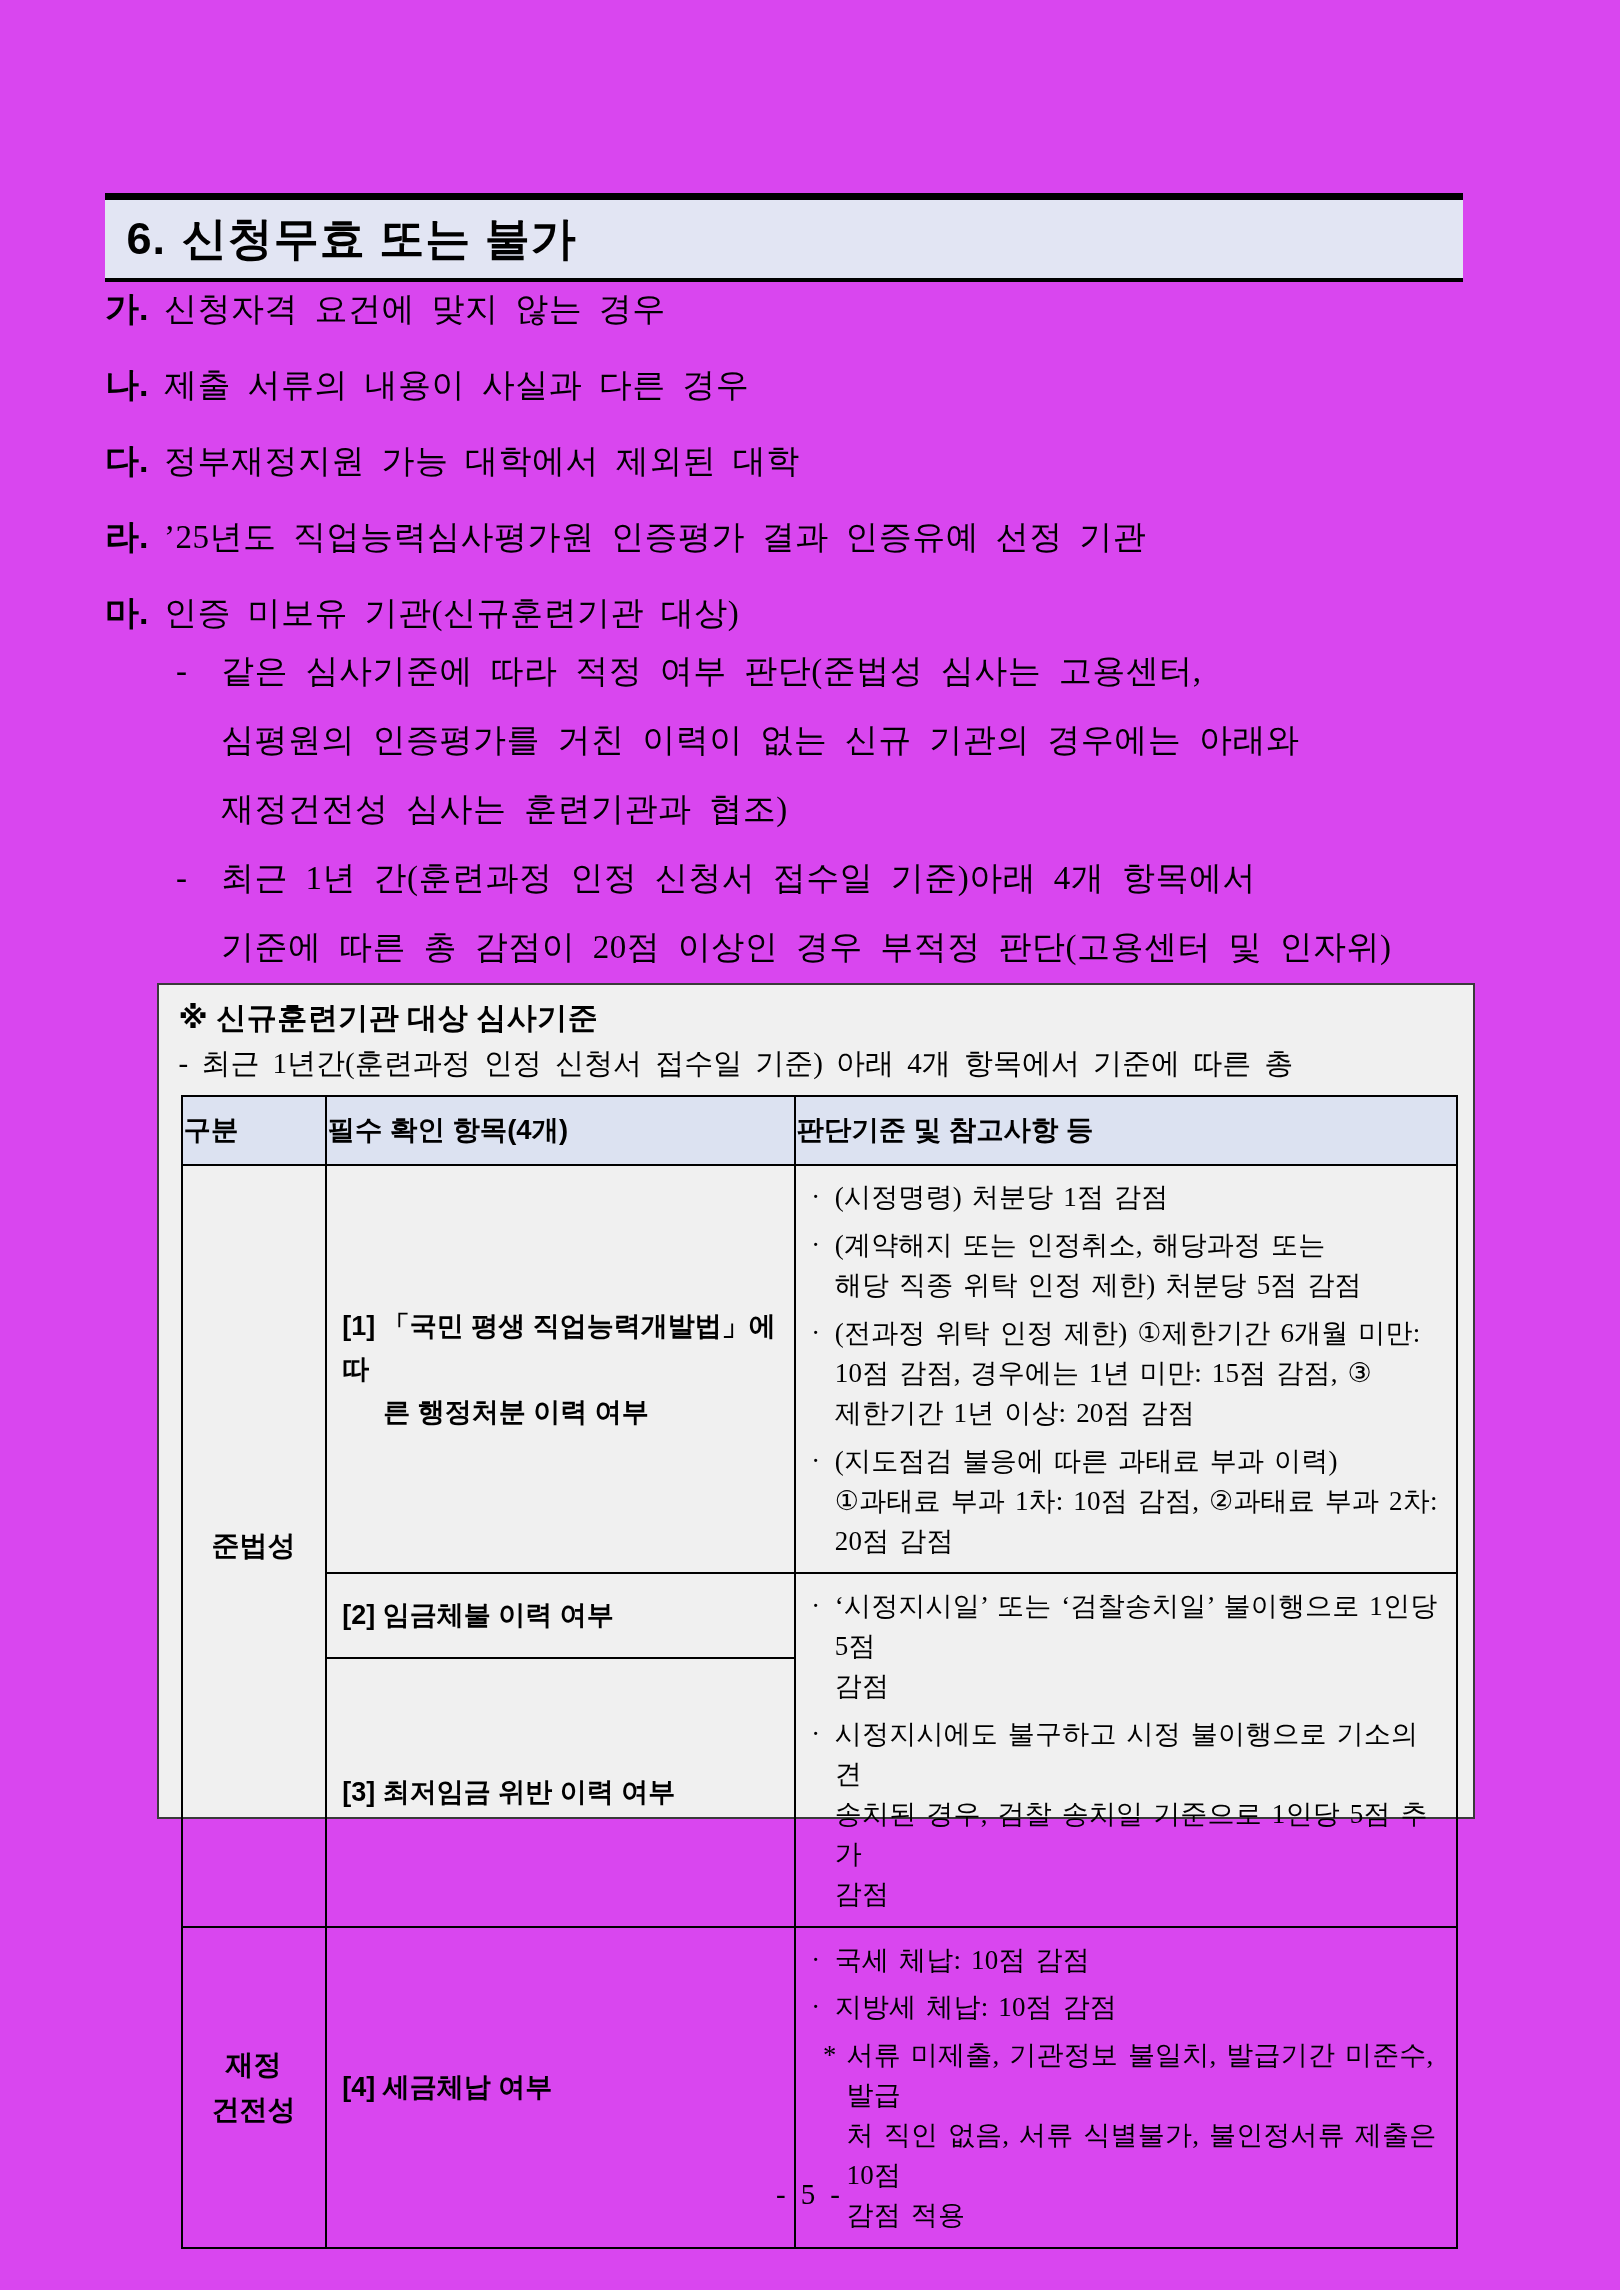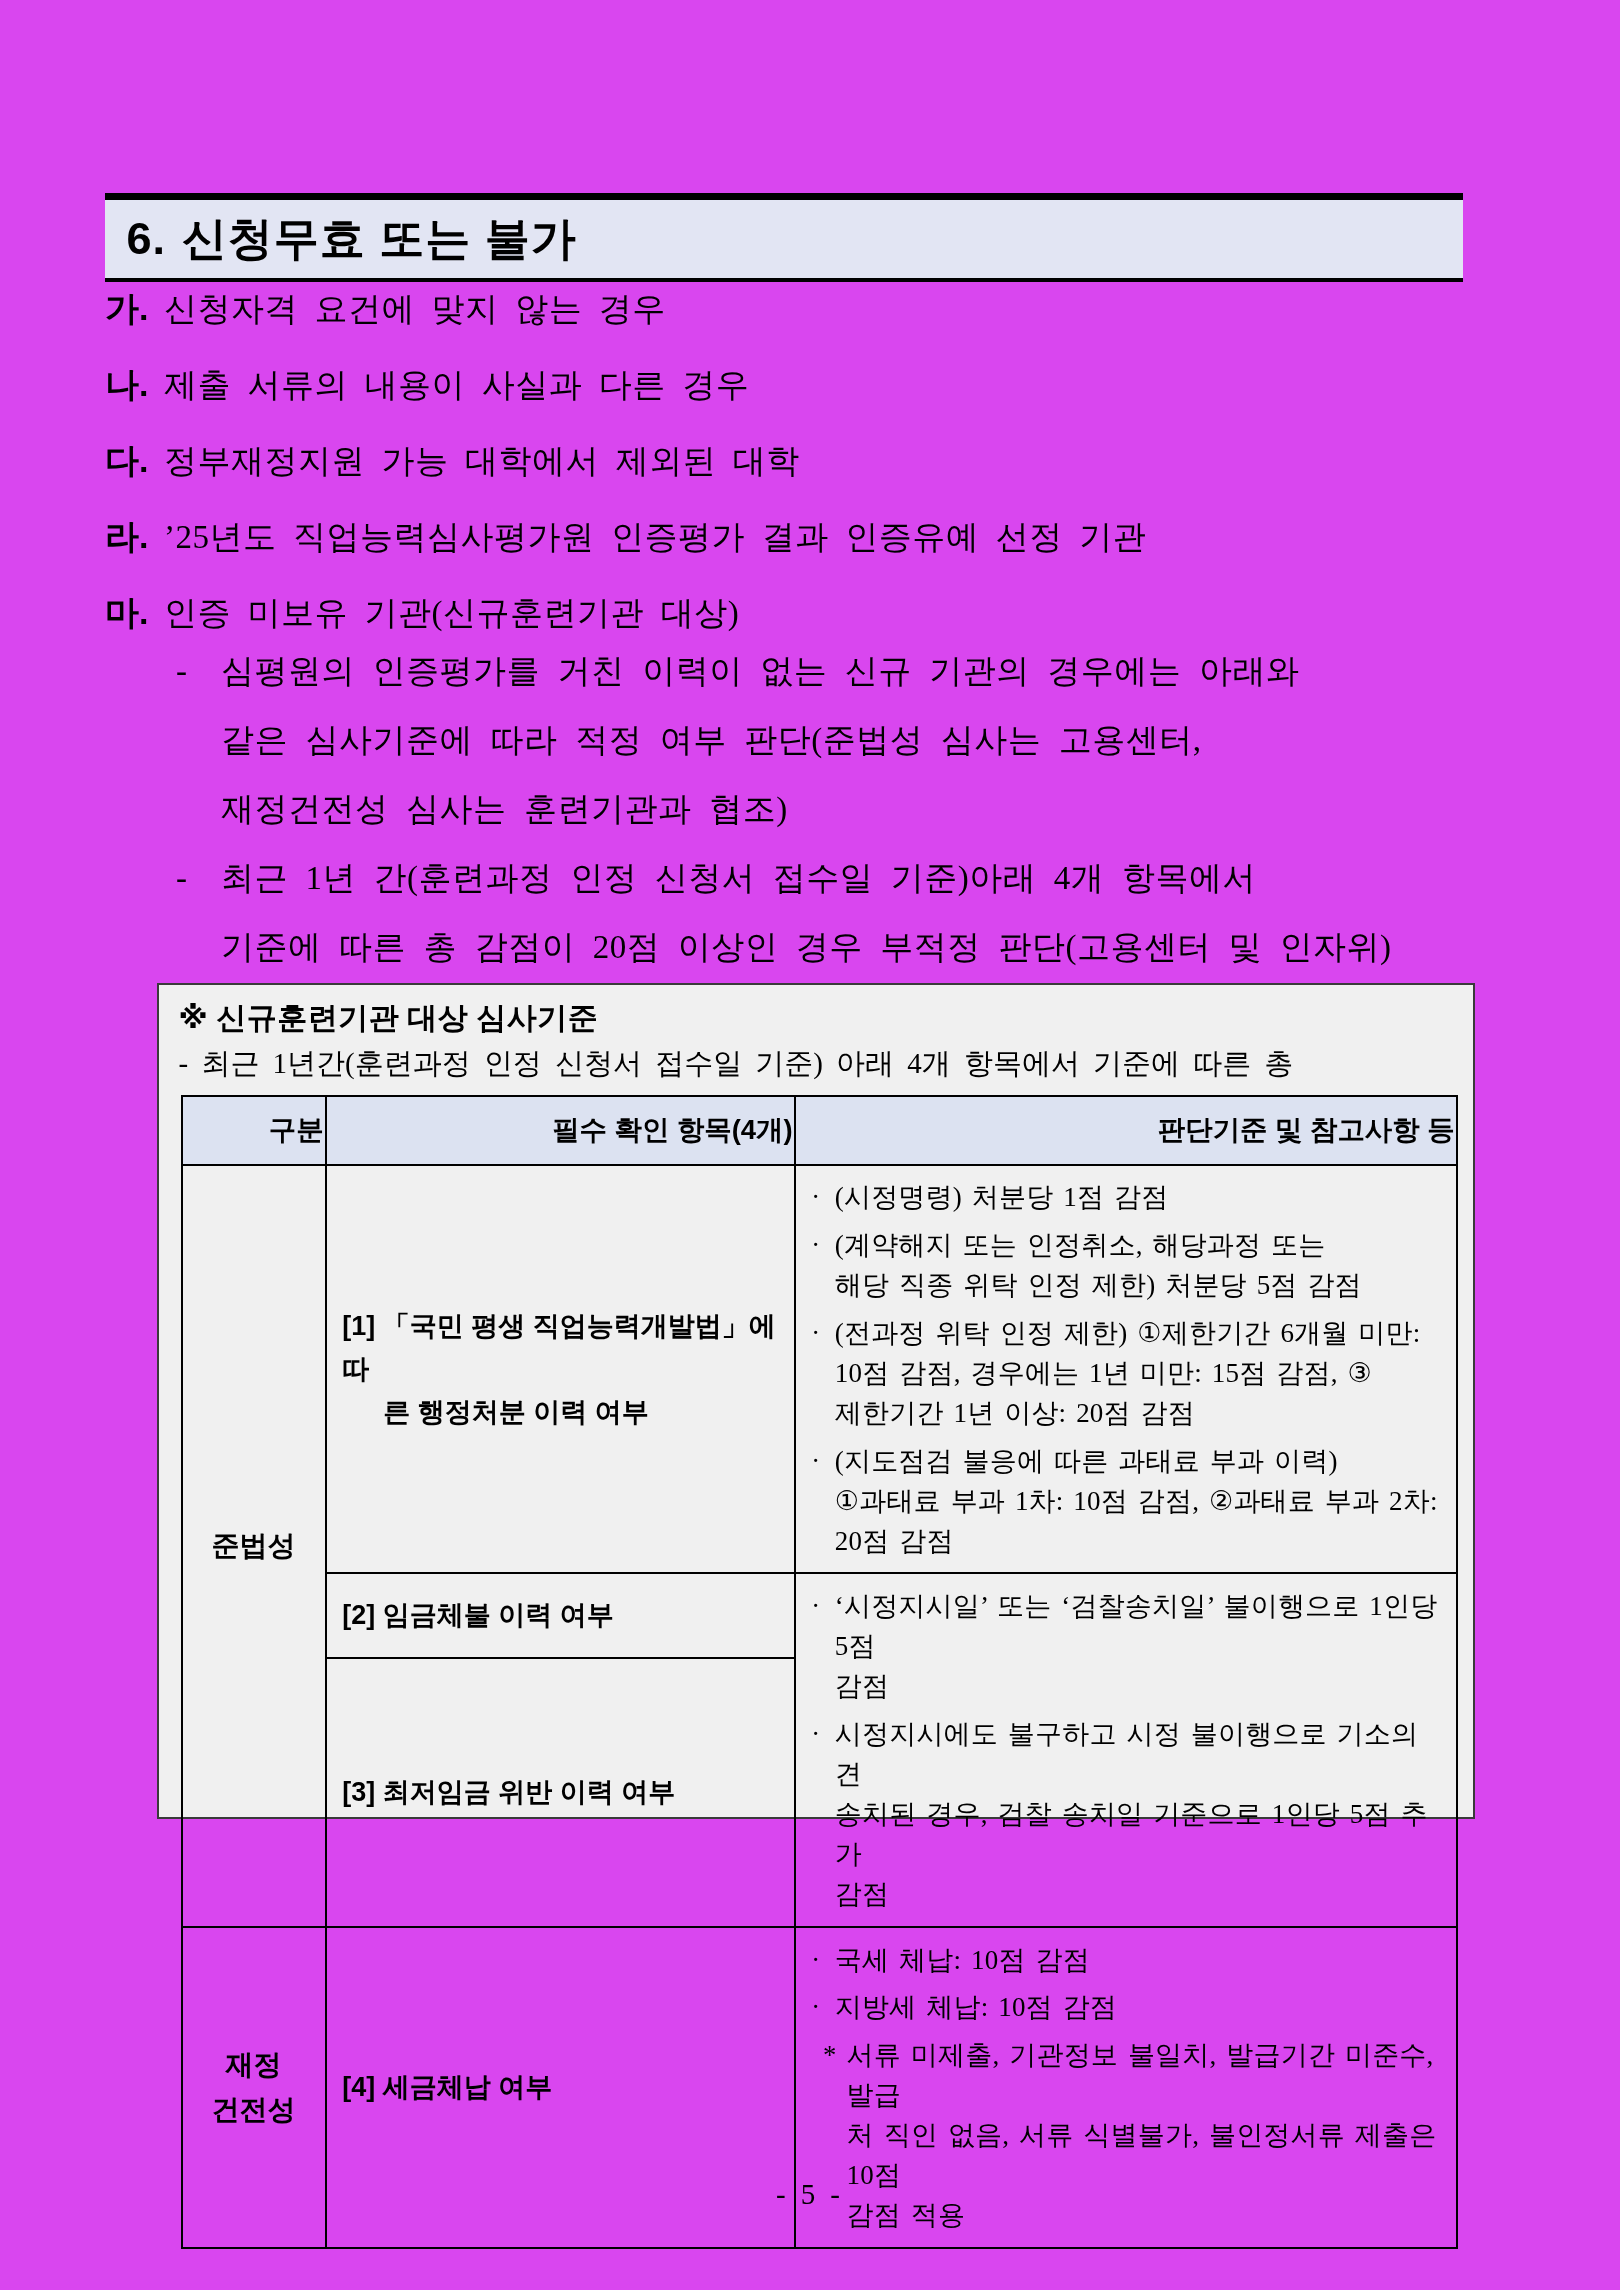--- a/index.html
+++ b/index.html
@@ -50,21 +50,21 @@
 
   
   table.criteria {
     border-collapse:collapse; table-layout:fixed;
     width:1274px; margin-top:9.8px; margin-left:2px;
   }
   table.criteria td, table.criteria th {
     border:2px solid #000; box-sizing:border-box; overflow:hidden;
   }
   table.criteria th {
-    background:#dce2f1; height:69px; text-align:right;
+    background:#dce2f1; height:69px; text-align:left;
     font-size:27.4px; font-weight:bold;
     font-family:"Liberation Sans","DejaVu Sans",sans-serif;
   }
   table.criteria th { border-bottom:2.9px solid #000; }
   tr.last td { border-bottom:2.9px solid #000; }
 
   td.cat-cell {
     text-align:center; vertical-align:middle; font-weight:bold; font-size:28px;
     font-family:"Liberation Sans","DejaVu Sans",sans-serif; line-height:45px;
   }
@@ -116,22 +116,22 @@
     <div class="li">
       <span class="li-label">마.</span>
       <span class="li-text">인증 미보유 기관(신규훈련기관 대상)</span>
     </div>
   </div>
 
   <div class="subs">
     <div class="sub">
       <span class="sub-marker">-</span>
       <div class="sub-lines">
+        <div class="ln">같은 심사기준에 따라 적정 여부 판단(준법성 심사는 고용센터,</div>
         <div class="ln">심평원의 인증평가를 거친 이력이 없는 신규 기관의 경우에는 아래와</div>
-        <div class="ln">같은 심사기준에 따라 적정 여부 판단(준법성 심사는 고용센터,</div>
         <div class="ln">재정건전성 심사는 훈련기관과 협조)</div>
       </div>
     </div>
     <div class="sub">
       <span class="sub-marker">-</span>
       <div class="sub-lines">
         <div class="ln">최근 1년 간(훈련과정 인정 신청서 접수일 기준)아래 4개 항목에서</div>
         <div class="ln">기준에 따른 총 감점이 20점 이상인 경우 부적정 판단(고용센터 및 인자위)</div>
       </div>
     </div>

